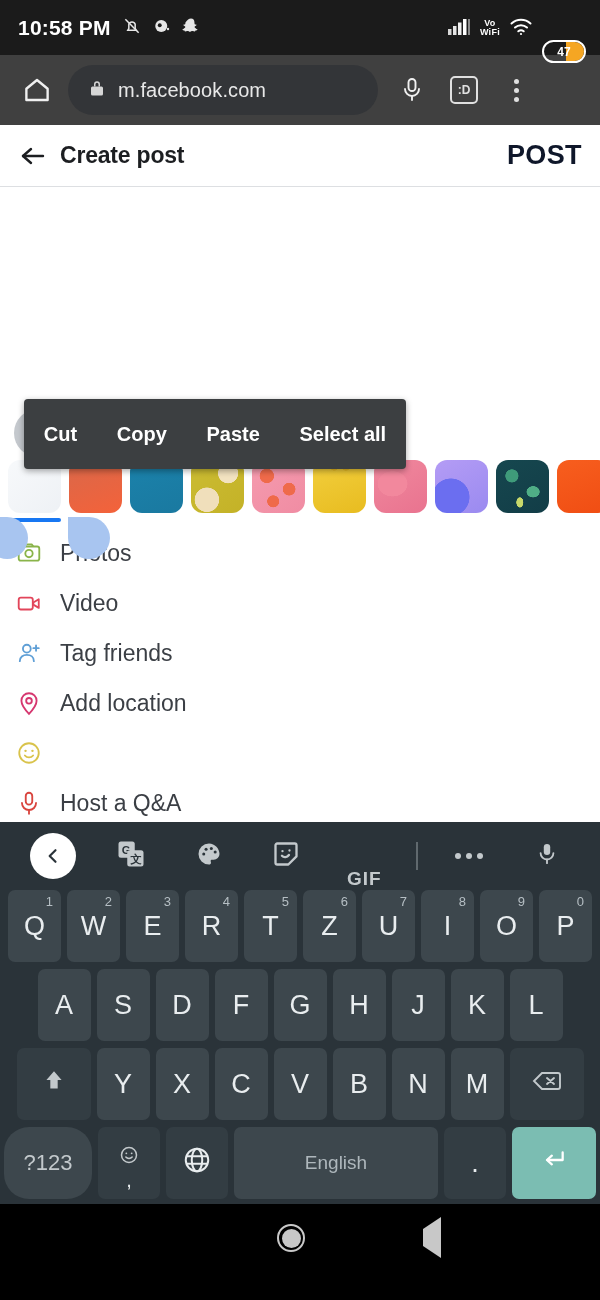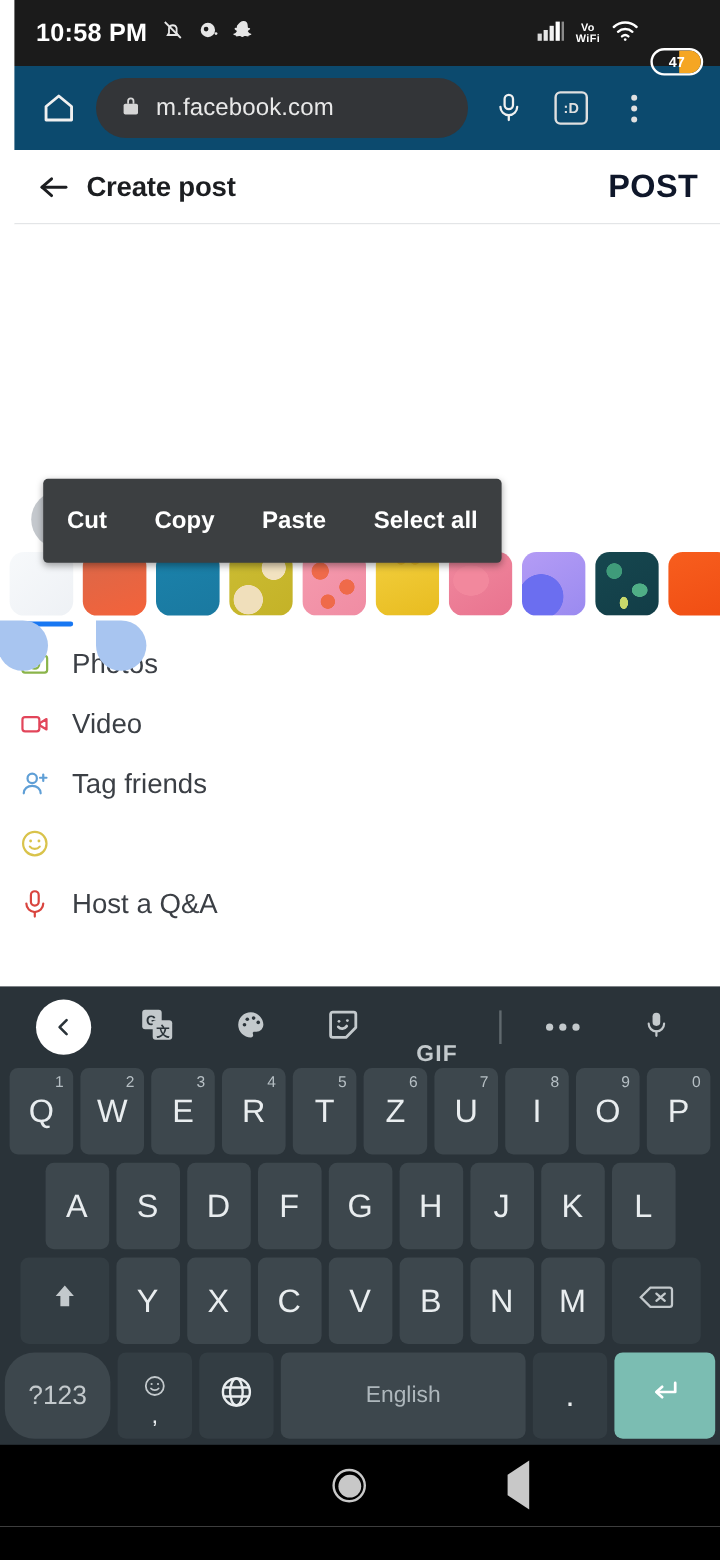--- a/index.html
+++ b/index.html
@@ -2,21 +2,21 @@
 <html><head>
 <meta charset="utf-8">
 <style>
   * { box-sizing: border-box; margin: 0; padding: 0; }
   html, body {
     width: 600px; height: 1300px;
     background: #000;
     font-family: "Liberation Sans", sans-serif;
     overflow: hidden;
   }
-  #screen { position: relative; width: 600px; height: 1272px; background: #fff; padding-left: 12px; }
+  #screen { position: relative; width: 600px; height: 1272px; background: #fff; }
 
   
   .statusbar {
     height: 55px; background: #1b1b1b; color: #fff;
     display: flex; align-items: center; justify-content: space-between;
     padding: 0 14px 0 18px;
   }
   .sb-left { display: flex; align-items: center; gap: 11px; }
   .sb-time { font-size: 21px; font-weight: bold; letter-spacing: .2px; }
   .sb-right { display: flex; align-items: center; gap: 9px; }
@@ -25,21 +25,21 @@
     width: 44px; height: 23px; border: 2px solid #fff; border-radius: 12px;
     position: relative; display: flex; align-items: center; justify-content: center;
     overflow: hidden;
     margin-top: 48px;
   }
   .battery .fill { position: absolute; right: 0; top: 0; bottom: 0; width: 45%; background: #f5a623; }
   .battery .lvl { position: relative; font-size: 12px; font-weight: bold; color: #fff; z-index: 2; }
 
   
   .browserbar {
-    height: 70px; background: #0c4a6e;
+    height: 70px; background: #404040;
     display: flex; align-items: center; gap: 0; padding: 0 14px;
   }
   .bb-home { width: 46px; display: flex; justify-content: center; }
   .urlpill {
     flex: 1; height: 50px; background: #333538; border-radius: 25px;
     display: flex; align-items: center; gap: 12px; padding: 0 20px; margin: 0 8px;
     max-width: 310px;
   }
   .urltext { color: #e8e8e8; font-size: 20px; letter-spacing: .1px; }
   .bb-icon { width: 52px; display: flex; align-items: center; justify-content: center; }
@@ -325,20 +325,29 @@
           <svg width="26" height="26" viewBox="0 0 24 24" fill="none" stroke="#5f9fd6" stroke-width="1.7" stroke-linecap="round">
             <circle cx="10" cy="8" r="3.6"></circle>
             <path d="M3.5 19.5c0-3.6 2.9-5.8 6.5-5.8s6.5 2.2 6.5 5.8"></path>
             <path d="M18.5 5v5M16 7.5h5"></path>
           </svg>
         </span>
         <span class="optlabel">Tag friends</span>
       </div>
       <div class="optrow">
         <span class="opticon">
+          <svg width="26" height="26" viewBox="0 0 24 24" fill="none" stroke="#d6376f" stroke-width="1.7">
+            <path d="M12 22s7-7.2 7-12A7 7 0 0 0 5 10c0 4.8 7 12 7 12z"></path>
+            <circle cx="12" cy="10" r="2.6"></circle>
+          </svg>
+        </span>
+        <span class="optlabel">Add location</span>
+      </div>
+      <div class="optrow">
+        <span class="opticon">
           <svg width="26" height="26" viewBox="0 0 24 24" fill="none" stroke="#d9c34b" stroke-width="1.7">
             <circle cx="12" cy="12" r="9"></circle>
             <circle cx="8.8" cy="10" r="1.1" fill="#d9c34b" stroke="none"></circle>
             <circle cx="15.2" cy="10" r="1.1" fill="#d9c34b" stroke="none"></circle>
             <path d="M8.2 14.3c1.9 2.3 5.7 2.3 7.6 0" stroke-linecap="round"></path>
           </svg>
         </span>
       </div>
       <div class="optrow">
         <span class="opticon">

